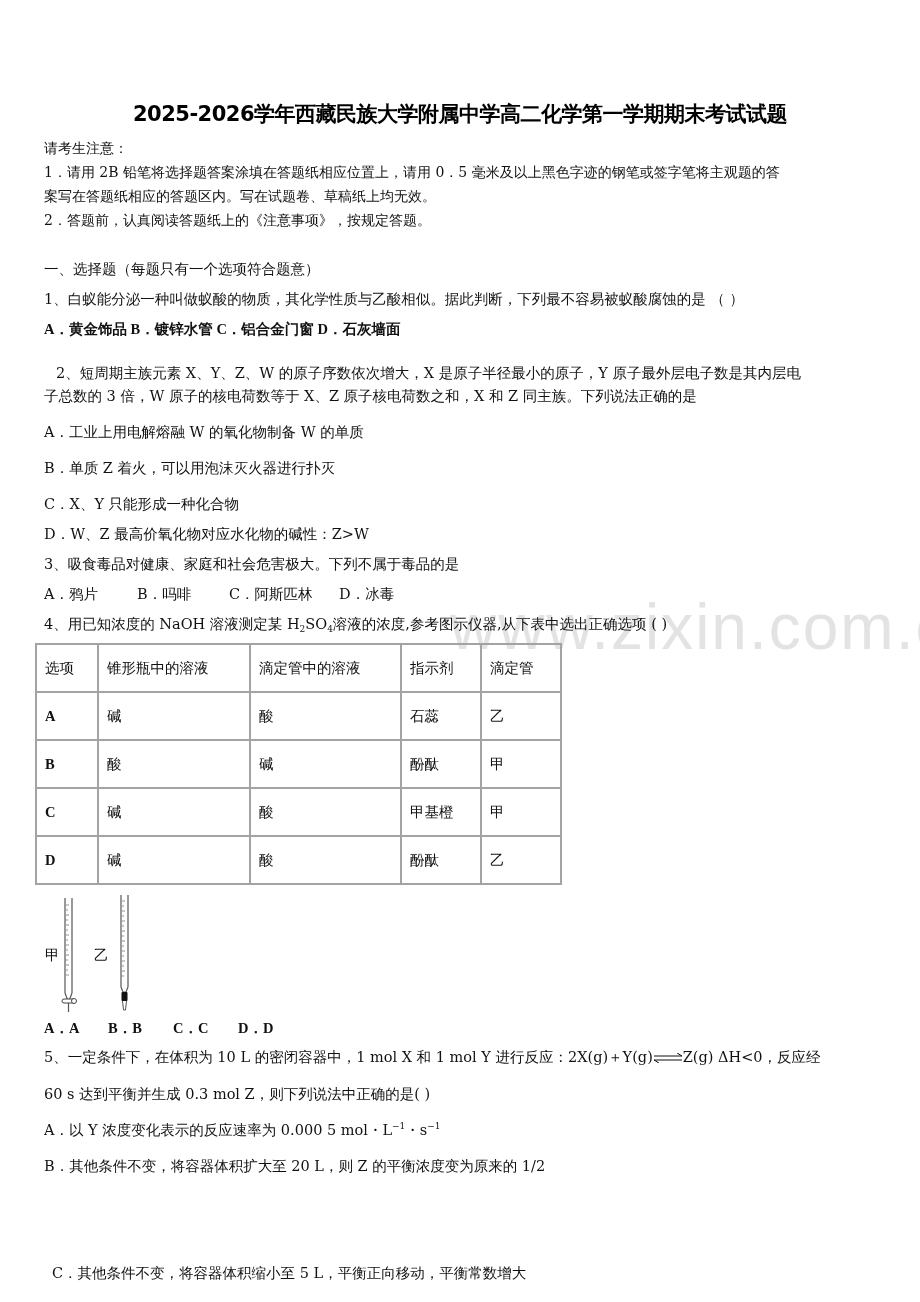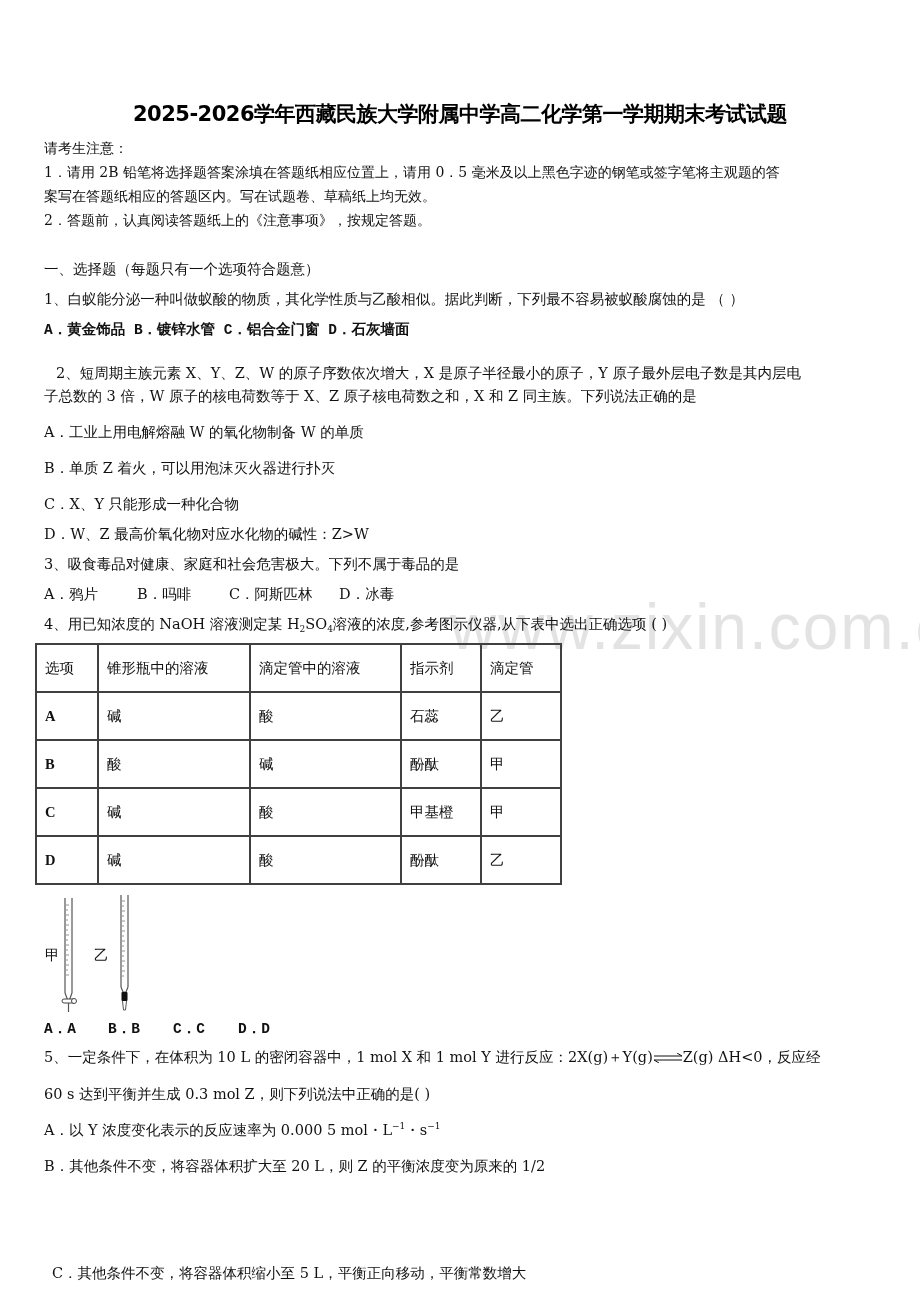--- a/index.html
+++ b/index.html
@@ -9,31 +9,31 @@
     color: #111111;
   }
   .abs { position: absolute; white-space: nowrap; }
   .title {
     left: 0; width: 920px; top: 100px; text-align: center;
     font-family: "DejaVu Sans", "Liberation Sans", sans-serif;
     font-weight: bold; font-size: 21px; letter-spacing: -0.5px; color: #000;
   }
   .note { font-size: 14px; left: 44px; }
   .line { font-size: 14.5px; left: 44px; }
-  .bold-lat { font-weight: bold; font-family: Liberation Mono, monospace; }
+  .bold-lat { font-weight: bold; font-family: Liberation Serif, serif; }
   .watermark {
     left: 450px; top: 590px; font-family: "Liberation Sans", sans-serif;
     font-size: 64px; color: #e3e3e3; letter-spacing: 2px; z-index: 0;
   }
   table.grid {
     position: absolute; left: 35px; top: 643px;
     border-collapse: collapse; z-index: 1; background: transparent;
   }
   table.grid td {
-    border: 2px solid #404040; height: 46px; padding: 0 0 0 8px;
+    border: 2px solid #a3a3a3; height: 46px; padding: 0 0 0 8px;
     font-size: 14.5px; font-family: "DejaVu Sans", "Liberation Sans", sans-serif;
     vertical-align: middle;
   }
   table.grid td.opt { font-family: "Liberation Serif", serif; font-weight: bold; }
   .burette-label { font-size: 14.5px; font-family: "DejaVu Sans", sans-serif; }
   sup { font-size: 9px; vertical-align: 6px; }
   sub { font-size: 9px; vertical-align: -3px; }
   .eq-arrow { display: inline-block; width: 30px; vertical-align: middle; }
 </style>
 </head>

